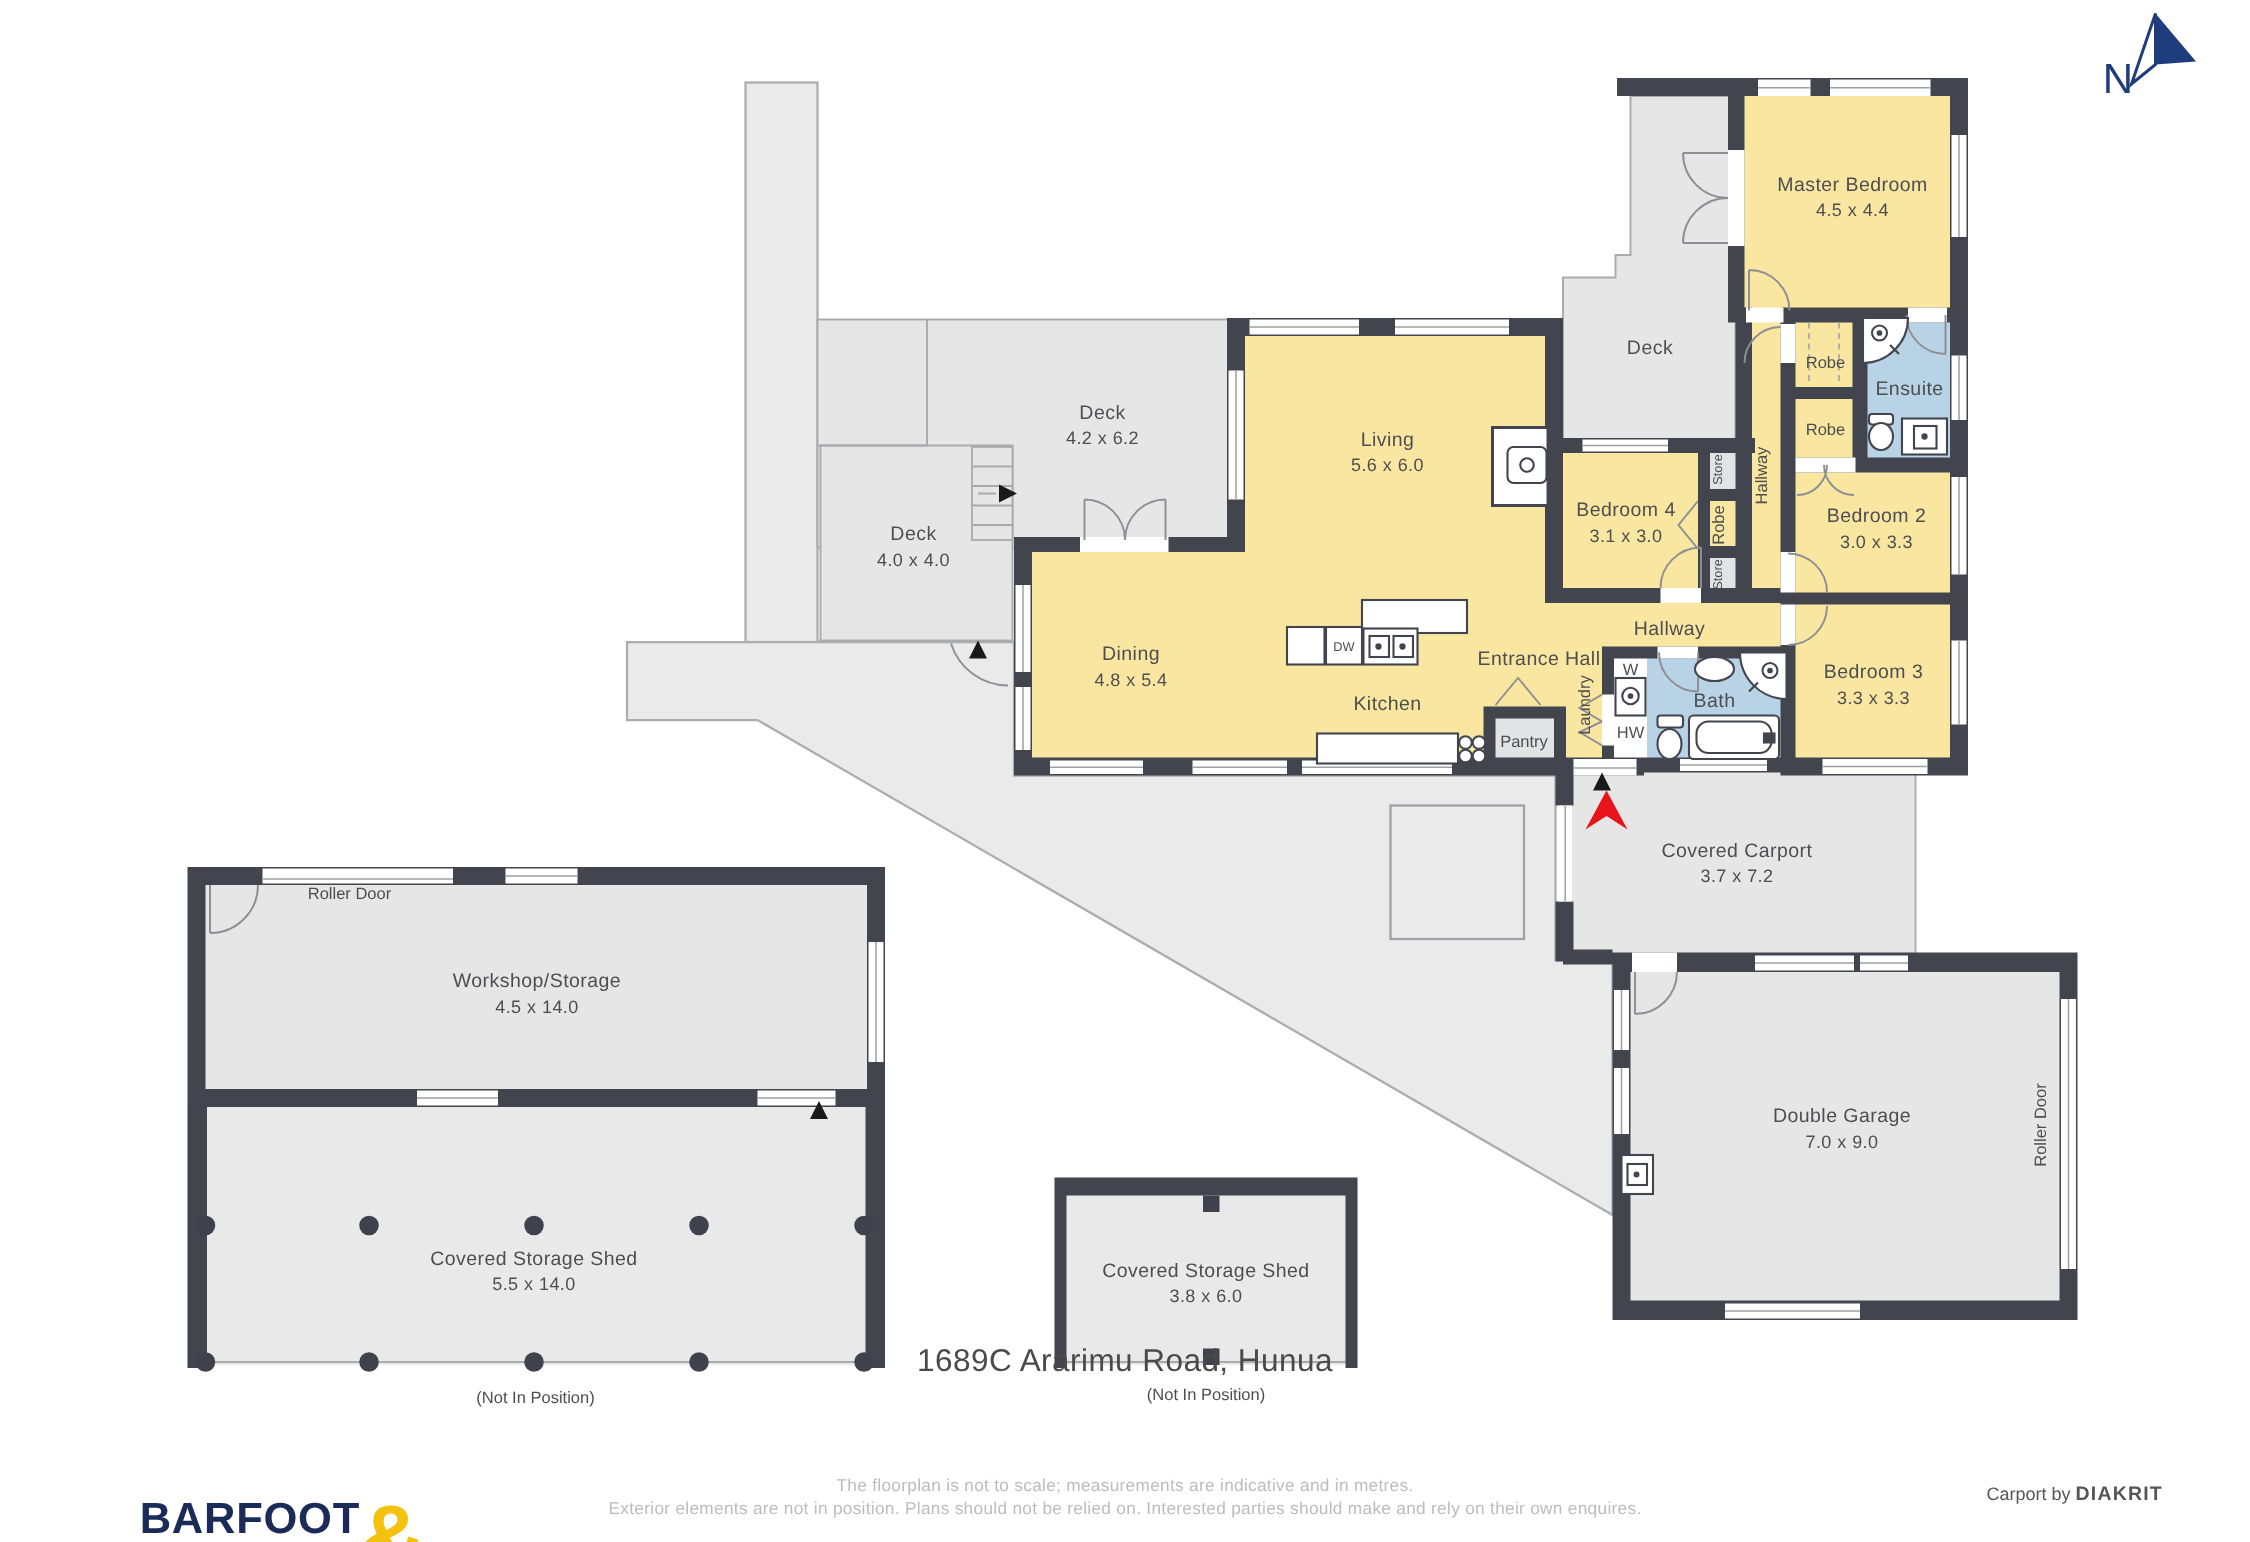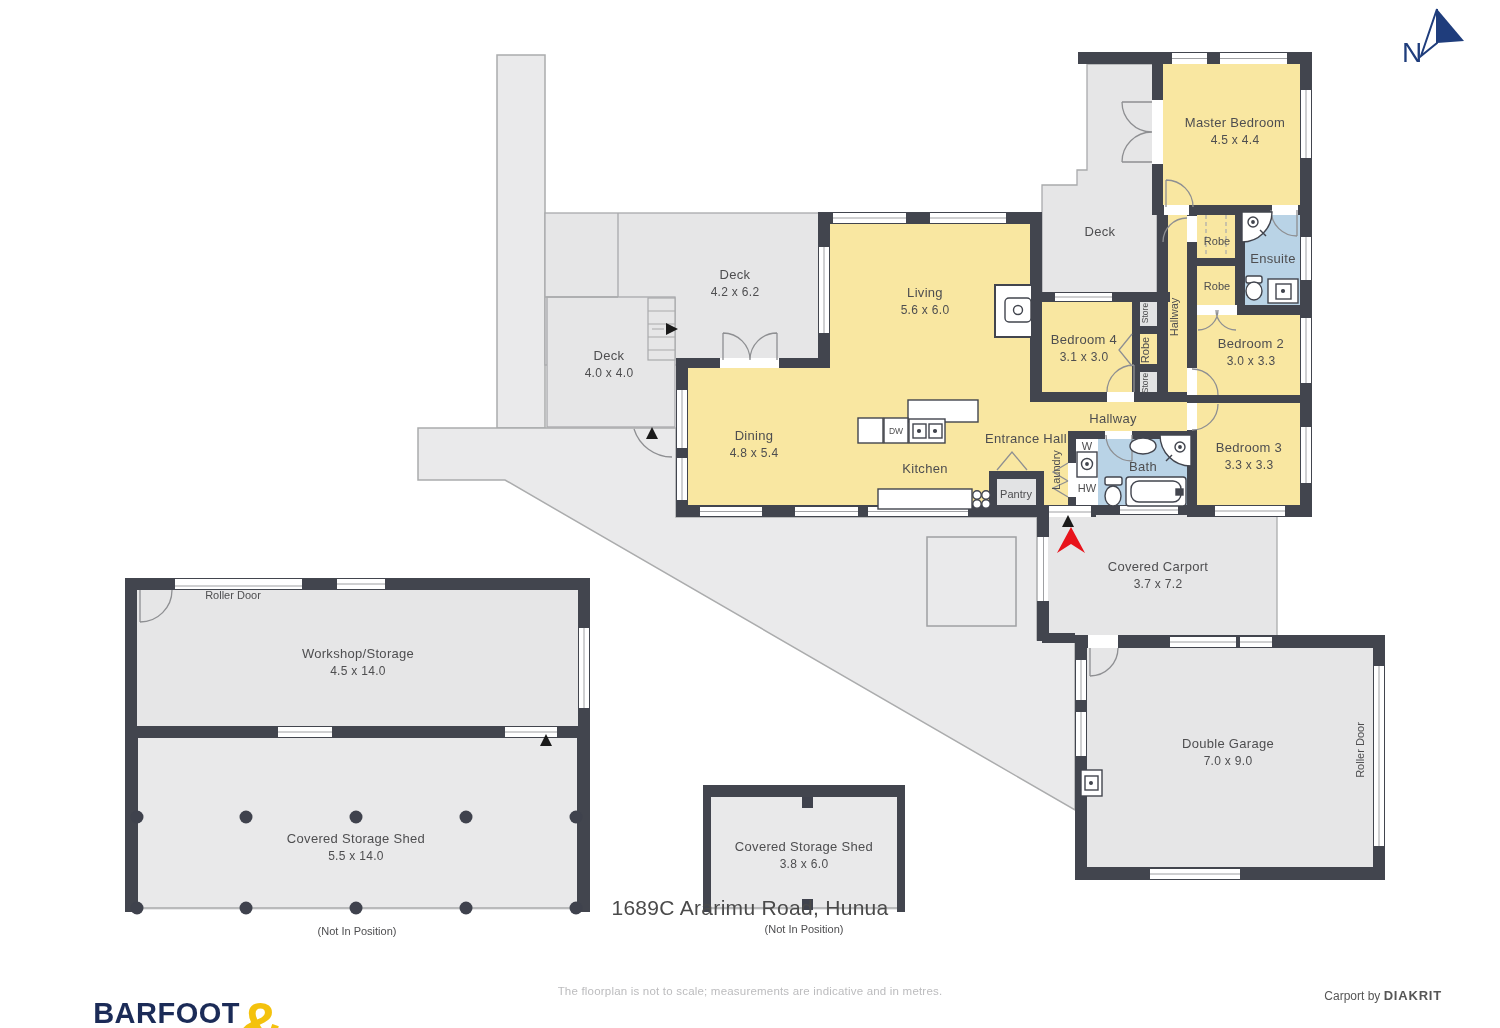--- a/index.html
+++ b/index.html
@@ -279,17 +279,18 @@
 
 
 <div class="logo">
   <div class="l1">BARFOOT</div>
   <div class="l2">DIAKRIT</div>
   <div class="amp">&amp;</div>
   <div class="lic">LICENSED REAA 2008</div>
 </div>
 <div class="footer-addr">1689C Ararimu Road, Hunua</div>
 <div class="footer-disc disc1">The floorplan is not to scale; measurements are indicative and in metres.</div>
+<div class="footer-disc disc2">Exterior elements are not in position. Plans should not be relied on. Interested parties should make and rely on their own enquires.</div>
 <div class="produced">
   <span>Carport by</span>
   <b>DIAKRIT</b>
 </div>
 </div>
 
 </body></html>

